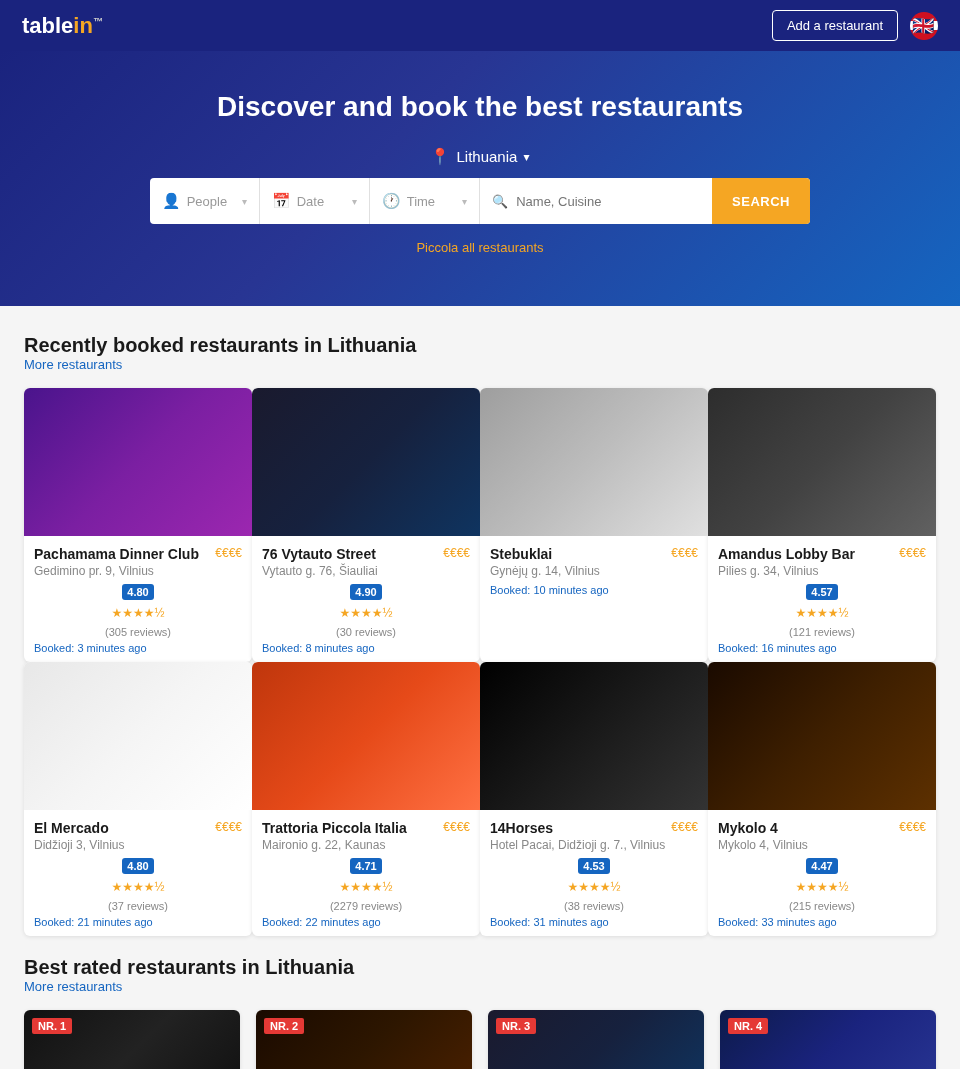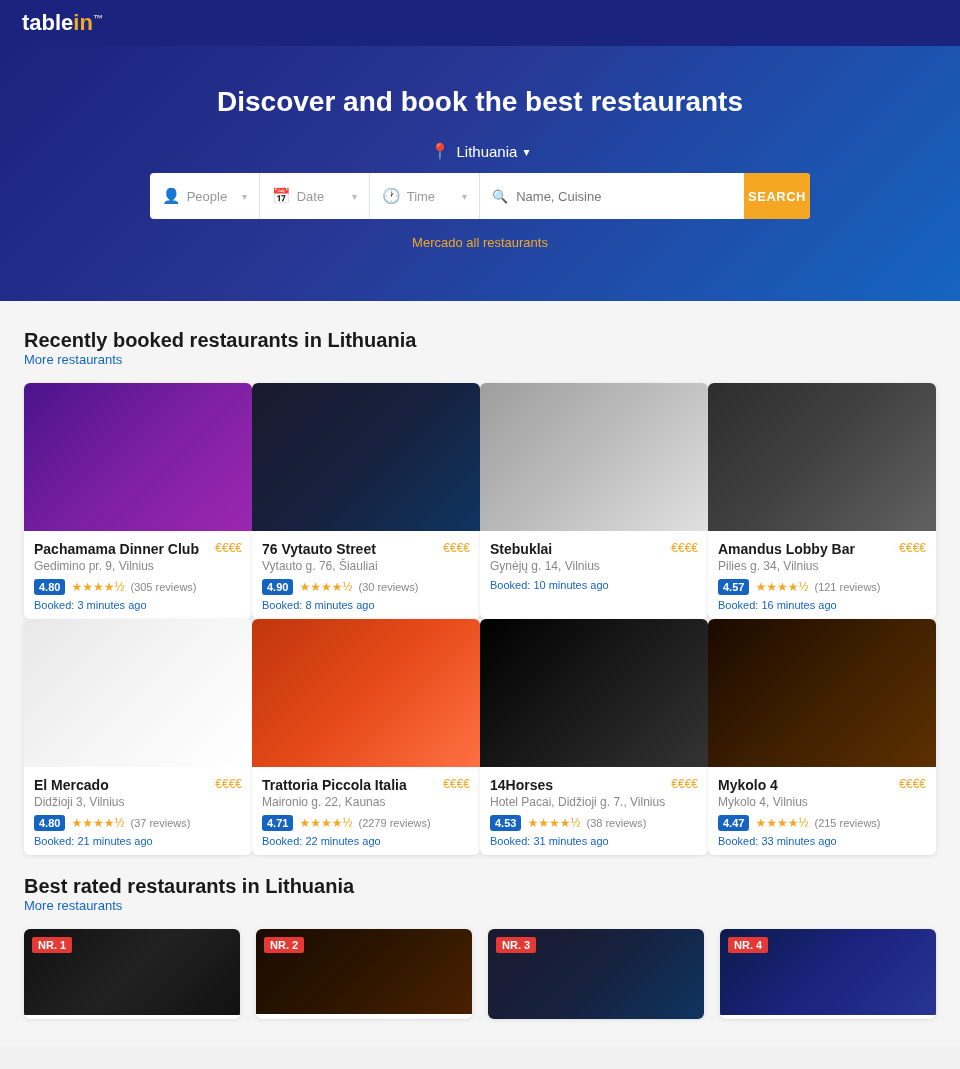--- a/index.html
+++ b/index.html
@@ -97,21 +97,21 @@
       align-items: center;
       gap: 8px;
     }
     .search-text-input input {
       border: none; outline: none; font-size: 13px; color: #999; width: 100%; background: transparent;
     }
     .search-btn {
       background: #f5a623;
       color: #fff;
       border: none;
-      padding: 0 4px;
+      padding: 0 20px;
       height: 100%;
       font-size: 13px;
       font-weight: bold;
       cursor: pointer;
       letter-spacing: 0.5px;
     }
     .browse-link {
       color: #f5a623;
       font-size: 13px;
       text-decoration: none;
@@ -184,20 +184,21 @@
     .card-address {
       font-size: 12px;
       color: #888;
       margin-bottom: 6px;
     }
     .card-meta {
       display: flex;
       align-items: center;
       gap: 6px;
       margin-bottom: 4px;
+      flex-direction: column;
     }
     .rating-badge {
       background: #1565c0;
       color: #fff;
       font-size: 11px;
       font-weight: bold;
       padding: 2px 5px;
       border-radius: 3px;
     }
     .stars { color: #f5a623; font-size: 12px; }
@@ -237,20 +238,24 @@
     .img-darkbrown { background: linear-gradient(135deg, #1a0a00, #2d1600, #4a2000); }
     .img-darkblue { background: linear-gradient(135deg, #0d1b4b, #1a237e, #283593); }
   </style>
 </head>
 <body>
 
 <nav class="top-nav">
   <div class="logo">
     <span class="table">table</span><span class="in" style="color:#f5a623">in</span><sup>™</sup>
   </div>
+  <div class="nav-right">
+    <button class="add-restaurant-btn">Add a restaurant</button>
+    <div class="flag-icon">🇬🇧</div>
+  </div>
 </nav>
 
 <section class="hero">
   <h1>Discover and book the best restaurants</h1>
   <div class="location-selector">
     <span class="location-pin">📍</span>
     <span>Lithuania</span>
     <span style="font-size:12px">▾</span>
   </div>
   <div class="search-bar">
@@ -268,21 +273,21 @@
       <span class="seg-icon">🕐</span>
       <span>Time</span>
       <span class="chevron">▾</span>
     </div>
     <div class="search-text-input">
       <span style="color:#bbb">🔍</span>
       <input type="text" placeholder="Name, Cuisine" style="">
     </div>
     <button class="search-btn">SEARCH</button>
   </div>
-  <a class="browse-link">Mercado all restaurants</a>
+  <a class="browse-link">Piccola all restaurants</a>
 </section>
 
 <div class="main-content">
 
   <div class="section-header">
     <h2 class="section-title">Recently booked restaurants in Lithuania</h2>
     <a class="more-link">More restaurants</a>
   </div>
 
   <div class="restaurant-grid" id="recently-booked-grid">

